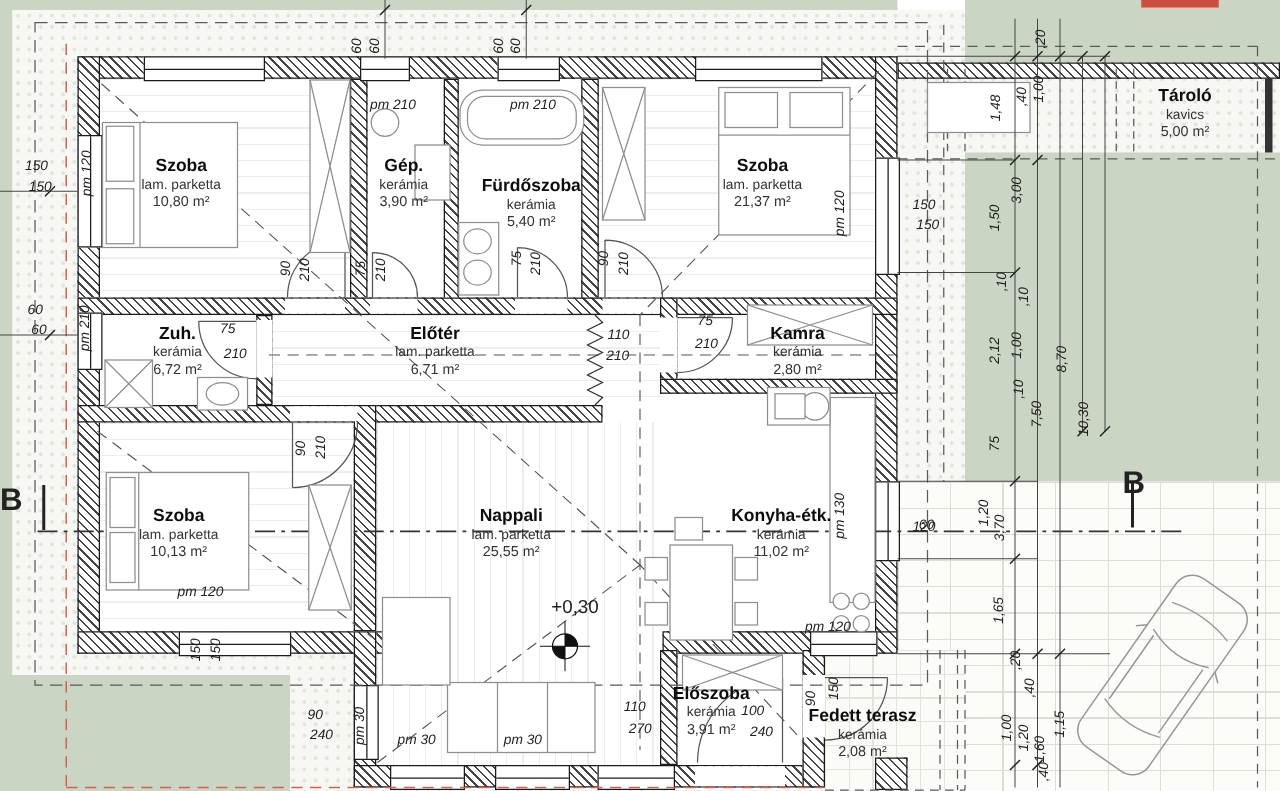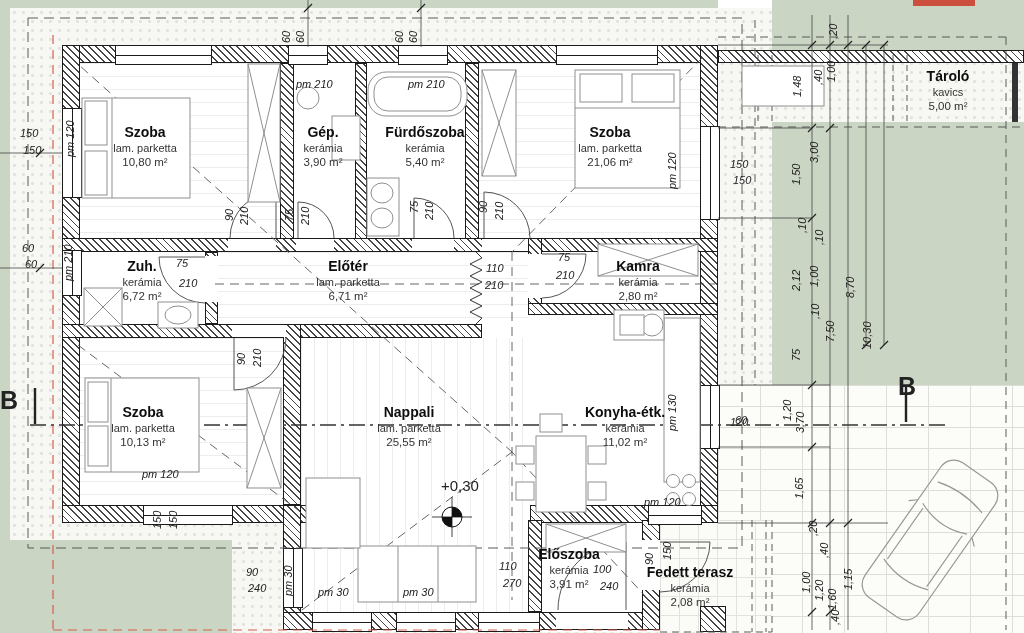--- a/index.html
+++ b/index.html
@@ -235,29 +235,29 @@
 <div class="lbl" style="left:85px;top:124px;width:120px">
   <div class="nm">Szoba</div>
   <div class="fl">lam. parketta</div>
   <div class="ar">10,80 m²</div>
 </div>
 <div class="lbl" style="left:283px;top:124px;width:80px">
   <div class="nm">Gép.</div>
   <div class="fl">kerámia</div>
   <div class="ar">3,90 m²</div>
 </div>
-<div class="lbl" style="left:365px;top:124px;width:120px">
+<div class="lbl" style="left:365px;top:140px;width:120px">
   <div class="nm">Fürdőszoba</div>
   <div class="fl">kerámia</div>
   <div class="ar">5,40 m²</div>
 </div>
 <div class="lbl" style="left:550px;top:124px;width:120px">
   <div class="nm">Szoba</div>
   <div class="fl">lam. parketta</div>
-  <div class="ar">21,06 m²</div>
+  <div class="ar">21,37 m²</div>
 </div>
 <div class="lbl" style="left:82px;top:258px;width:120px">
   <div class="nm">Zuh.</div>
   <div class="fl">kerámia</div>
   <div class="ar">6,72 m²</div>
 </div>
 <div class="lbl" style="left:288px;top:258px;width:120px">
   <div class="nm">Előtér</div>
   <div class="fl">lam. parketta</div>
   <div class="ar">6,71 m²</div>

